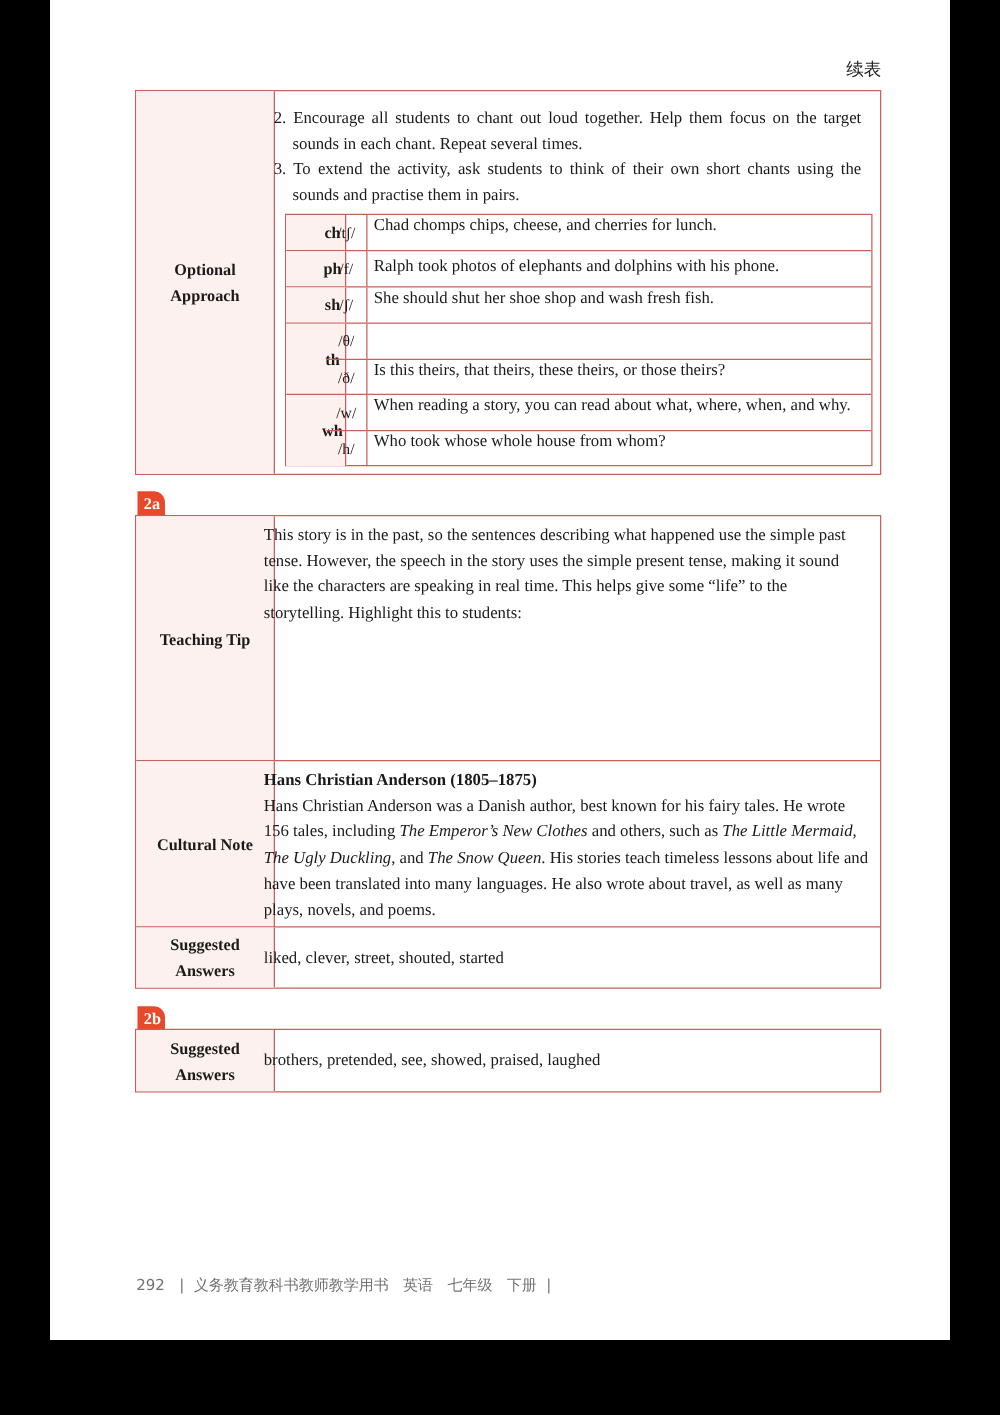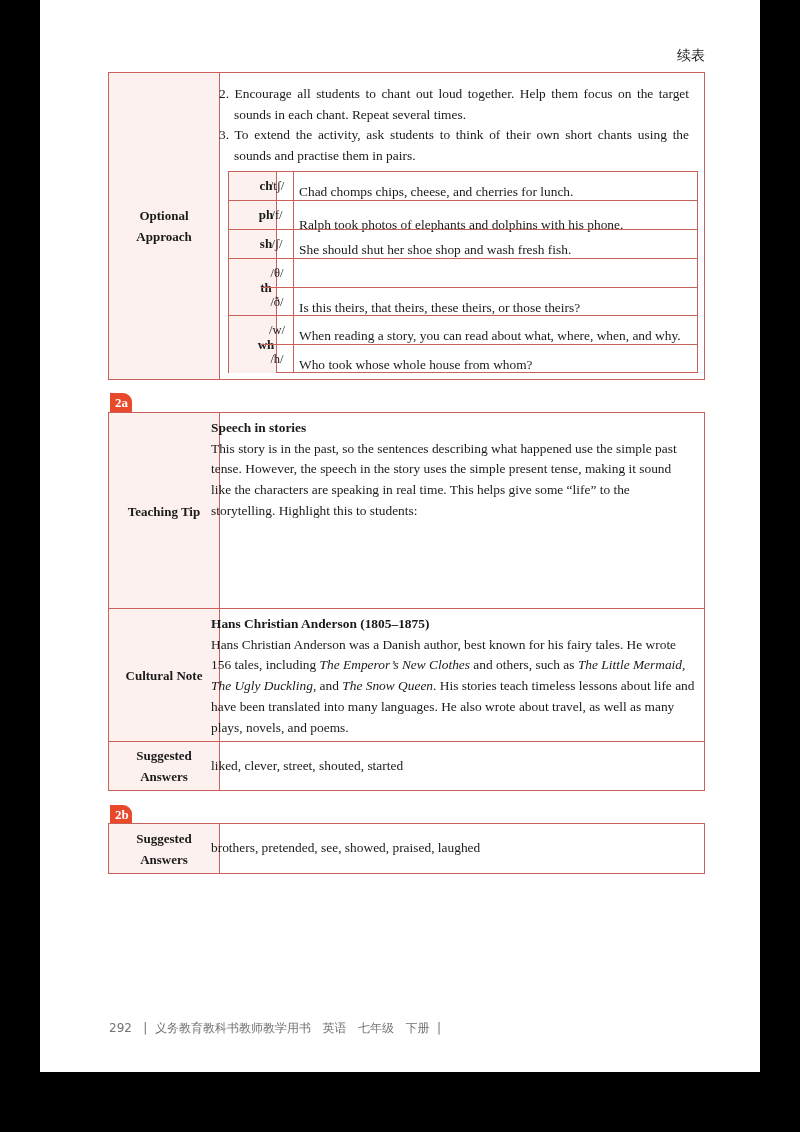--- a/index.html
+++ b/index.html
@@ -18,21 +18,21 @@
   .ol li { padding-left:15px; text-indent:-15px; }
   .tab { position:absolute; left:70px; width:22px; height:19px; background:#e8492b; color:#fff;
          font-weight:bold; font-size:13px; line-height:19px; padding-left:5px; box-sizing:border-box;
          border-top-right-radius:9px; }
   .ph { position:absolute; left:119px; top:98px; width:470px; border:1.2px solid #c9605a; box-sizing:border-box; }
   .ph .r { position:absolute; left:0; right:0; height:29px; border-top:1.2px solid #c9605a; box-sizing:border-box; }
   .ph .c1 { position:absolute; left:0; width:48px; background:#fcf1ee; border-right:1.2px solid #c9605a;
             display:flex; align-items:center; justify-content:center; font-weight:bold; font-size:13px; box-sizing:border-box;padding-left:27px; }
   .ph .c2 { position:absolute; left:32px; width:33px; height:29px; border-right:1.2px solid #c9605a;
             display:flex; align-items:center; justify-content:center; font-size:12.5px; box-sizing:border-box; }
-  .ph .c3 { position:absolute; left:65px; right:0; height:29px; display:flex; align-items:flex-end; padding-left:5px; font-size:13.4px; box-sizing:border-box; white-space:nowrap; }
+  .ph .c3 { position:absolute; left:65px; right:0; height:29px; display:flex; align-items:flex-start; padding-left:5px; font-size:13.4px; box-sizing:border-box; white-space:nowrap; }
   .footer { position:absolute; left:69px; top:1020px; font-family:"DejaVu Sans", sans-serif; font-size:12px; color:#737373; white-space:pre; }
   .bold { font-weight:bold; }
   i { font-style:italic; }
 </style>
 </head>
 <body>
 
 <div class="page">
 
   <div class="cont">续表</div>
@@ -96,21 +96,20 @@
       </div>
     </div>
   </div>
 
   <div class="tab" style="top:393px;">2a</div>
   <div class="tbl" style="top:412px;height:379px;">
 
     <div class="row" style="top:0;height:196px;">
       <div class="lbl">Teaching Tip</div>
       <div class="body" style="padding-top:5px;">
-        <div class="bold">Speech in stories</div>
         <div style="padding-right:12px;">This story is in the past, so the sentences describing what happened use the simple past tense. However, the speech in the story uses the simple present tense, making it sound like the characters are speaking in real time. This helps give some “life” to the storytelling. Highlight this to students:</div>
       </div>
     </div>
     <div class="divider" style="top:195px;"></div>
 
     <div class="row" style="top:196px;height:133px;">
       <div class="lbl">Cultural Note</div>
       <div class="body" style="padding-top:5px;padding-right:6px;">
         <div class="bold">Hans Christian Anderson (1805–1875)</div>
         <div><span>Hans Christian Anderson was a Danish author, best known for his fairy tales. He wrote 156 tales, including </span><i>The Emperor’s New Clothes</i><span> and others, such as </span><i>The Little Mermaid, The Ugly Duckling</i><span>, and </span><i>The Snow Queen</i><span>. His stories teach timeless lessons about life and have been translated into many languages. He also wrote about travel, as well as many plays, novels, and poems.</span></div>

